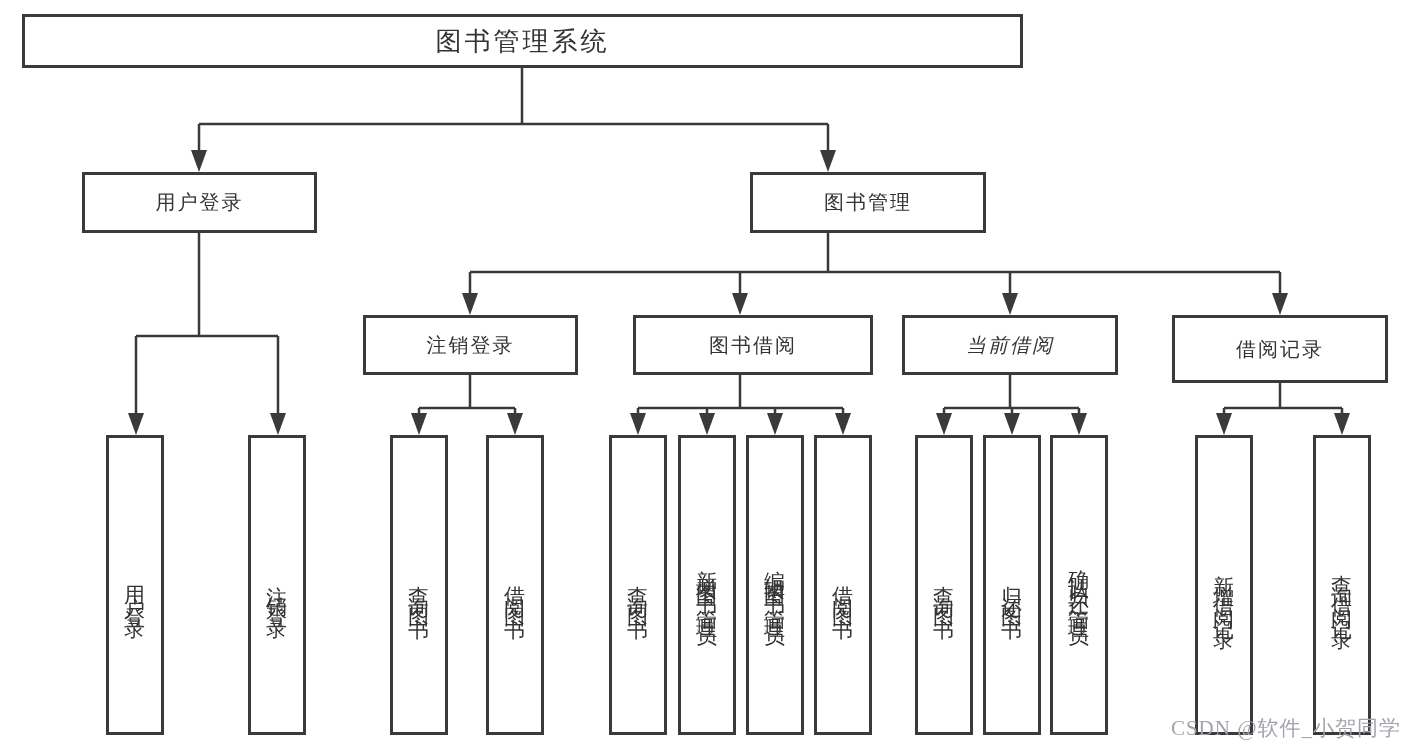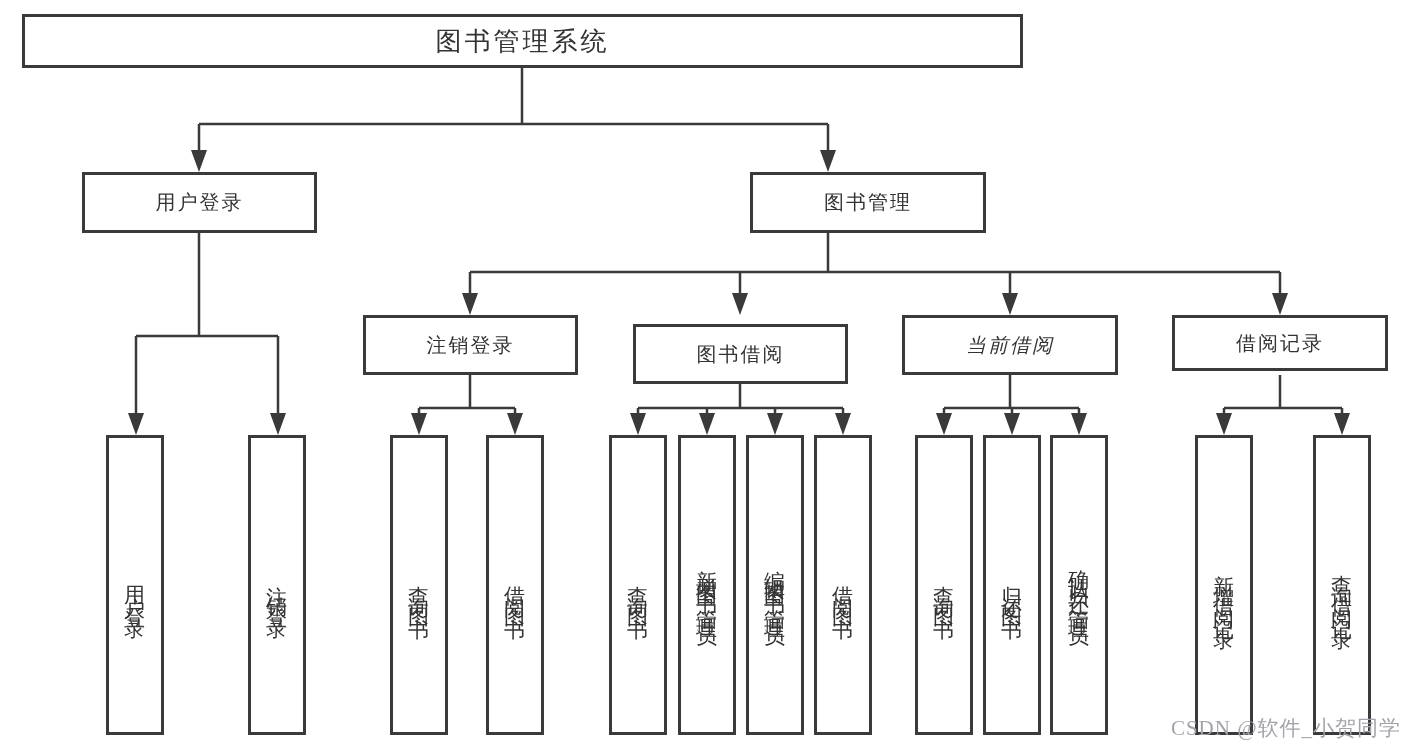--- a/index.html
+++ b/index.html
@@ -124,27 +124,27 @@
   <div class="box" style="left:82px;top:172px;width:235px;height:61px;">
     <span>用户登录</span>
   </div>
   <div class="box" style="left:710px;top:172px;width:236px;height:61px;margin-left:40px;">
     <span>图书管理</span>
   </div>
 
   <div class="box" style="left:363px;top:315px;width:215px;height:60px;">
     <span>注销登录</span>
   </div>
-  <div class="box" style="left:633px;top:315px;width:215px;height:60px;margin-top:9px;">
+  <div class="box" style="left:633px;top:315px;width:240px;height:60px;">
     <span>图书借阅</span>
   </div>
   <div class="box" style="left:902px;top:315px;width:216px;height:60px;font-style:italic;">
     <span>当前借阅</span>
   </div>
-  <div class="box" style="left:1172px;top:315px;width:216px;height:56px;">
+  <div class="box" style="left:1172px;top:315px;width:216px;height:68px;">
     <span>借阅记录</span>
   </div>
 
   <div class="box leaf" style="left:106px;">
     <span>用户登录</span>
   </div>
   <div class="box leaf" style="left:248px;">
     <span>注销登录</span>
   </div>
 

